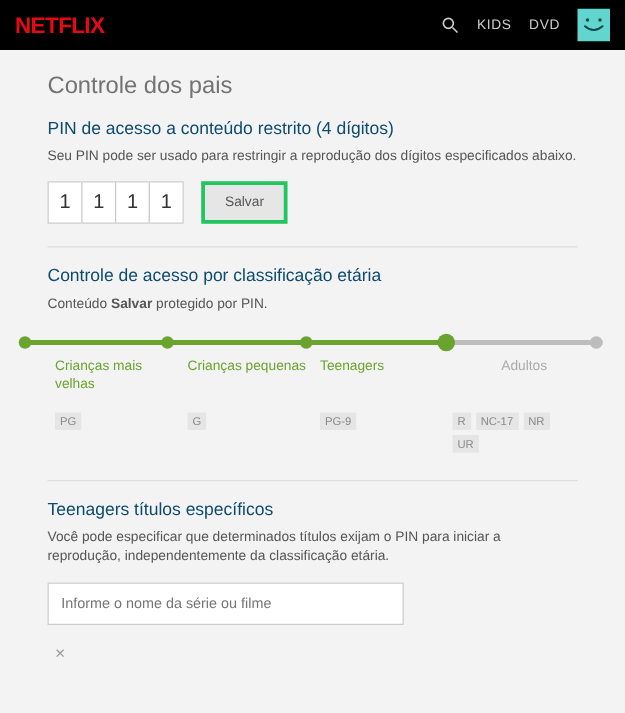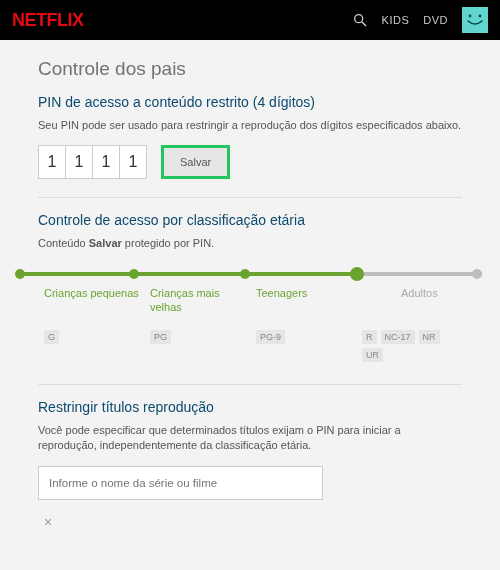--- a/index.html
+++ b/index.html
@@ -175,29 +175,29 @@
     <div class="track">
       <div class="track-fill" style="width:73%;"></div>
       <div class="dot" style="left:0.5%;"></div>
       <div class="dot" style="left:25%;"></div>
       <div class="dot" style="left:49%;"></div>
       <div class="dot big" style="left:73%;"></div>
       <div class="dot grey" style="left:99%;"></div>
     </div>
     <div class="levels">
       <div class="level">
+        <span class="level-label">Crianças mais velhas</span>
+        <div class="ratings">
+          <span class="rating-badge">PG</span>
+        </div>
+      </div>
+      <div class="level">
         <span class="level-label">Crianças pequenas</span>
         <div class="ratings">
           <span class="rating-badge">G</span>
-        </div>
-      </div>
-      <div class="level">
-        <span class="level-label">Crianças mais velhas</span>
-        <div class="ratings">
-          <span class="rating-badge">PG</span>
         </div>
       </div>
       <div class="level">
         <span class="level-label">Teenagers</span>
         <div class="ratings">
           <span class="rating-badge">PG-9</span>
         </div>
       </div>
       <div class="level grey">
         <span class="level-label">Adultos</span>
@@ -206,21 +206,21 @@
           <span class="rating-badge">NC-17</span>
           <span class="rating-badge">NR</span>
           <span class="rating-badge">UR</span>
         </div>
       </div>
     </div>
   </div>
 
   <hr class="sep" style="margin-top:22px;">
 
-  <h2>Restringir títulos reprodução</h2>
+  <h2>Teenagers títulos específicos</h2>
   <p class="desc">Você pode especificar que determinados títulos exijam o PIN para iniciar a reprodução, independentemente da classificação etária.</p>
 
   <input class="title-input" placeholder="Informe o nome da série ou filme" style="">
 
   <div class="restricted-row">
     <span class="remove-x">×</span>
   </div>
 
 </div>
 

